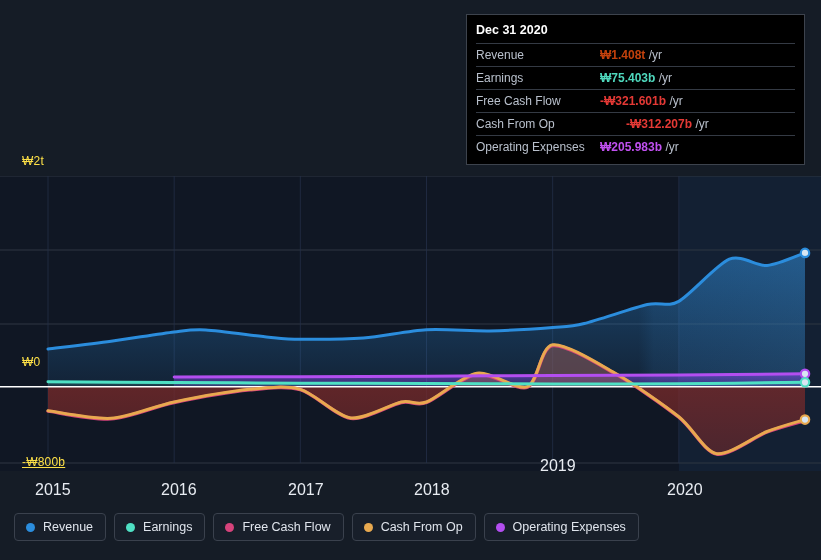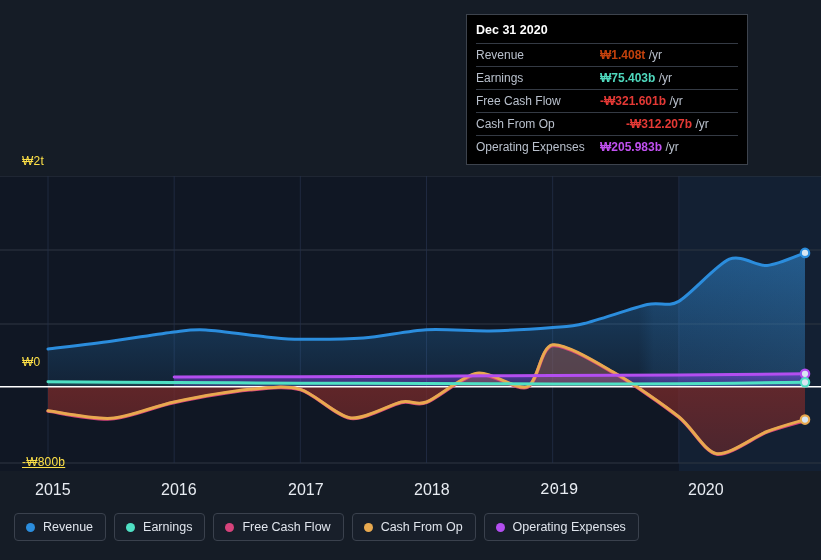--- a/index.html
+++ b/index.html
@@ -9,21 +9,21 @@
 
   
   #plot{position:absolute;left:0;top:176px;width:821px;height:295px;}
   #plotsvg{position:absolute;left:0;top:0;}
 
   
   .ylab{position:absolute;color:#fde047;font-size:12px;letter-spacing:.2px;white-space:nowrap;}
   .xlab{position:absolute;color:#e8ecf2;font-size:16px;white-space:nowrap;}
 
   
-  #tip{position:absolute;left:466px;top:14px;width:282px;
+  #tip{position:absolute;left:466px;top:14px;width:339px;
        background:#000000;border:1px solid #3d434d;box-sizing:border-box;
        padding:7px 9px 6px 9px;}
   #tip .date{color:#ffffff;font-size:12.5px;font-weight:bold;padding:1px 0 6px 0;}
   #tip table{width:100%;border-collapse:collapse;}
   #tip td{font-size:12px;padding:4px 0 4px 0;border-top:1px solid #343a44;
           vertical-align:baseline;}
   #tip tr.noline td{border-top:none;padding-top:0;}
   #tip td.k{color:#b9c0cc;width:124px;white-space:nowrap;}
   #tip td.v{color:#ffffff;white-space:nowrap;}
   #tip .val{font-weight:bold;}
@@ -106,22 +106,22 @@
   </div>
 
   <div class="ylab" style="left:22px;top:154px;">₩2t</div>
   <div class="ylab" style="left:22px;top:355px;">₩0</div>
   <div class="ylab" style="left:22px;top:455px;text-decoration:underline;">-₩800b</div>
 
   <div class="xlab" style="left:35px;top:481px;">2015</div>
   <div class="xlab" style="left:161px;top:481px;">2016</div>
   <div class="xlab" style="left:288px;top:481px;">2017</div>
   <div class="xlab" style="left:414px;top:481px;">2018</div>
-  <div class="xlab" style="left:540px;top:481px;font-family:Liberation Mono, monospace;">2019</div>
-  <div class="xlab" style="left:688px;top:481px;">2020</div>
+  <div class="xlab" style="left:540px;top:457px;">2019</div>
+  <div class="xlab" style="left:667px;top:481px;">2020</div>
 
   <div id="tip">
     <div class="date">Dec 31 2020</div>
     <table>
       <tbody>
           <tr>
         <td class="k">Revenue</td>
         <td class="v"><span class="val" style="color: #c2410c;">₩1.408t</span> <span class="suf">/yr</span></td>
       </tr>
       <tr>

